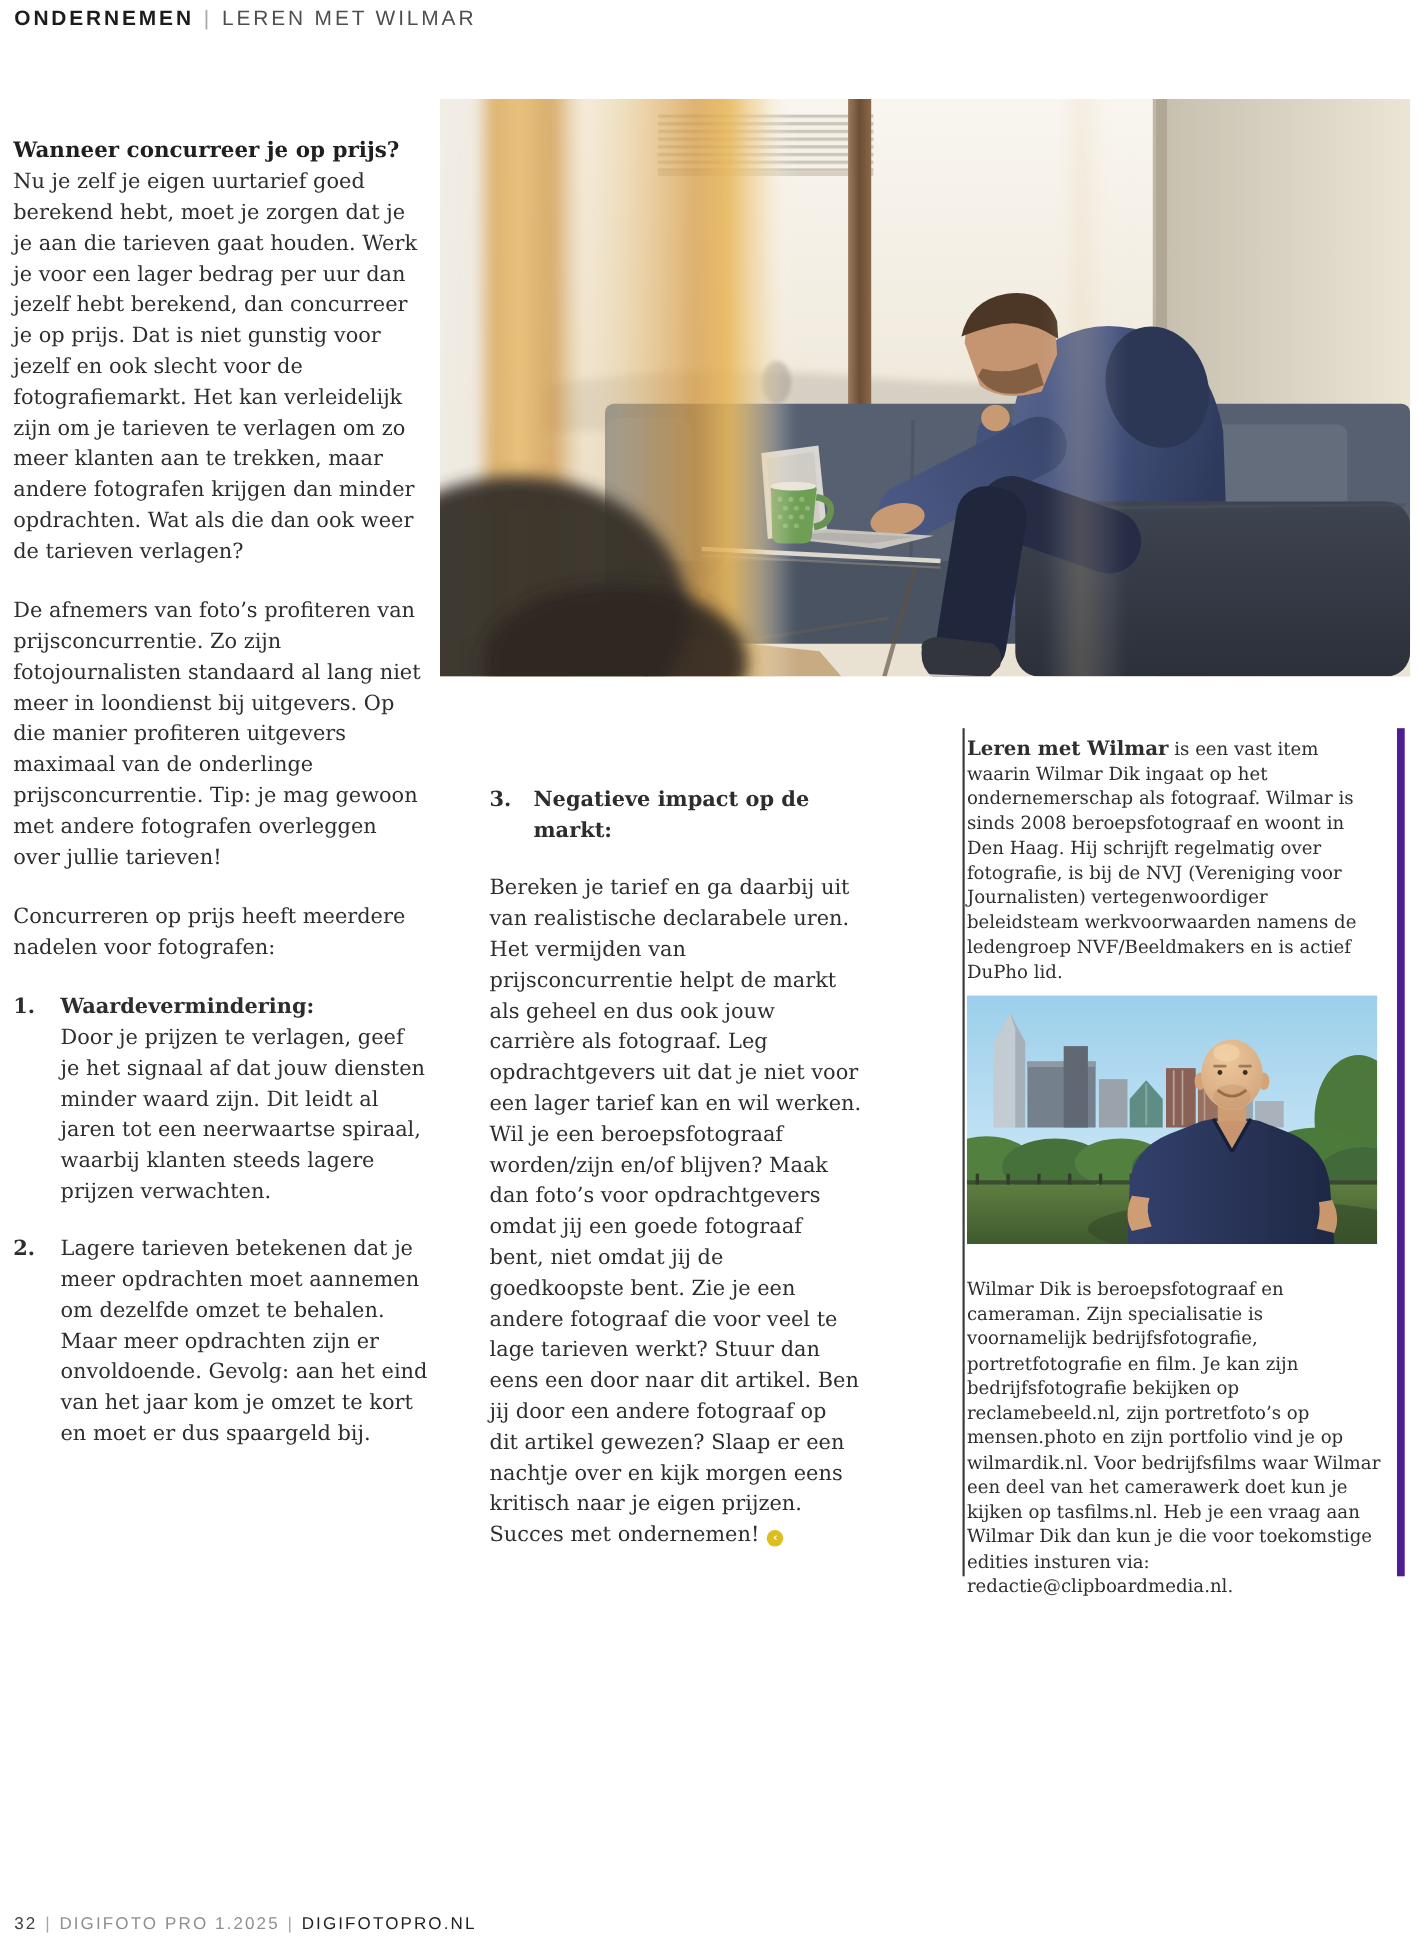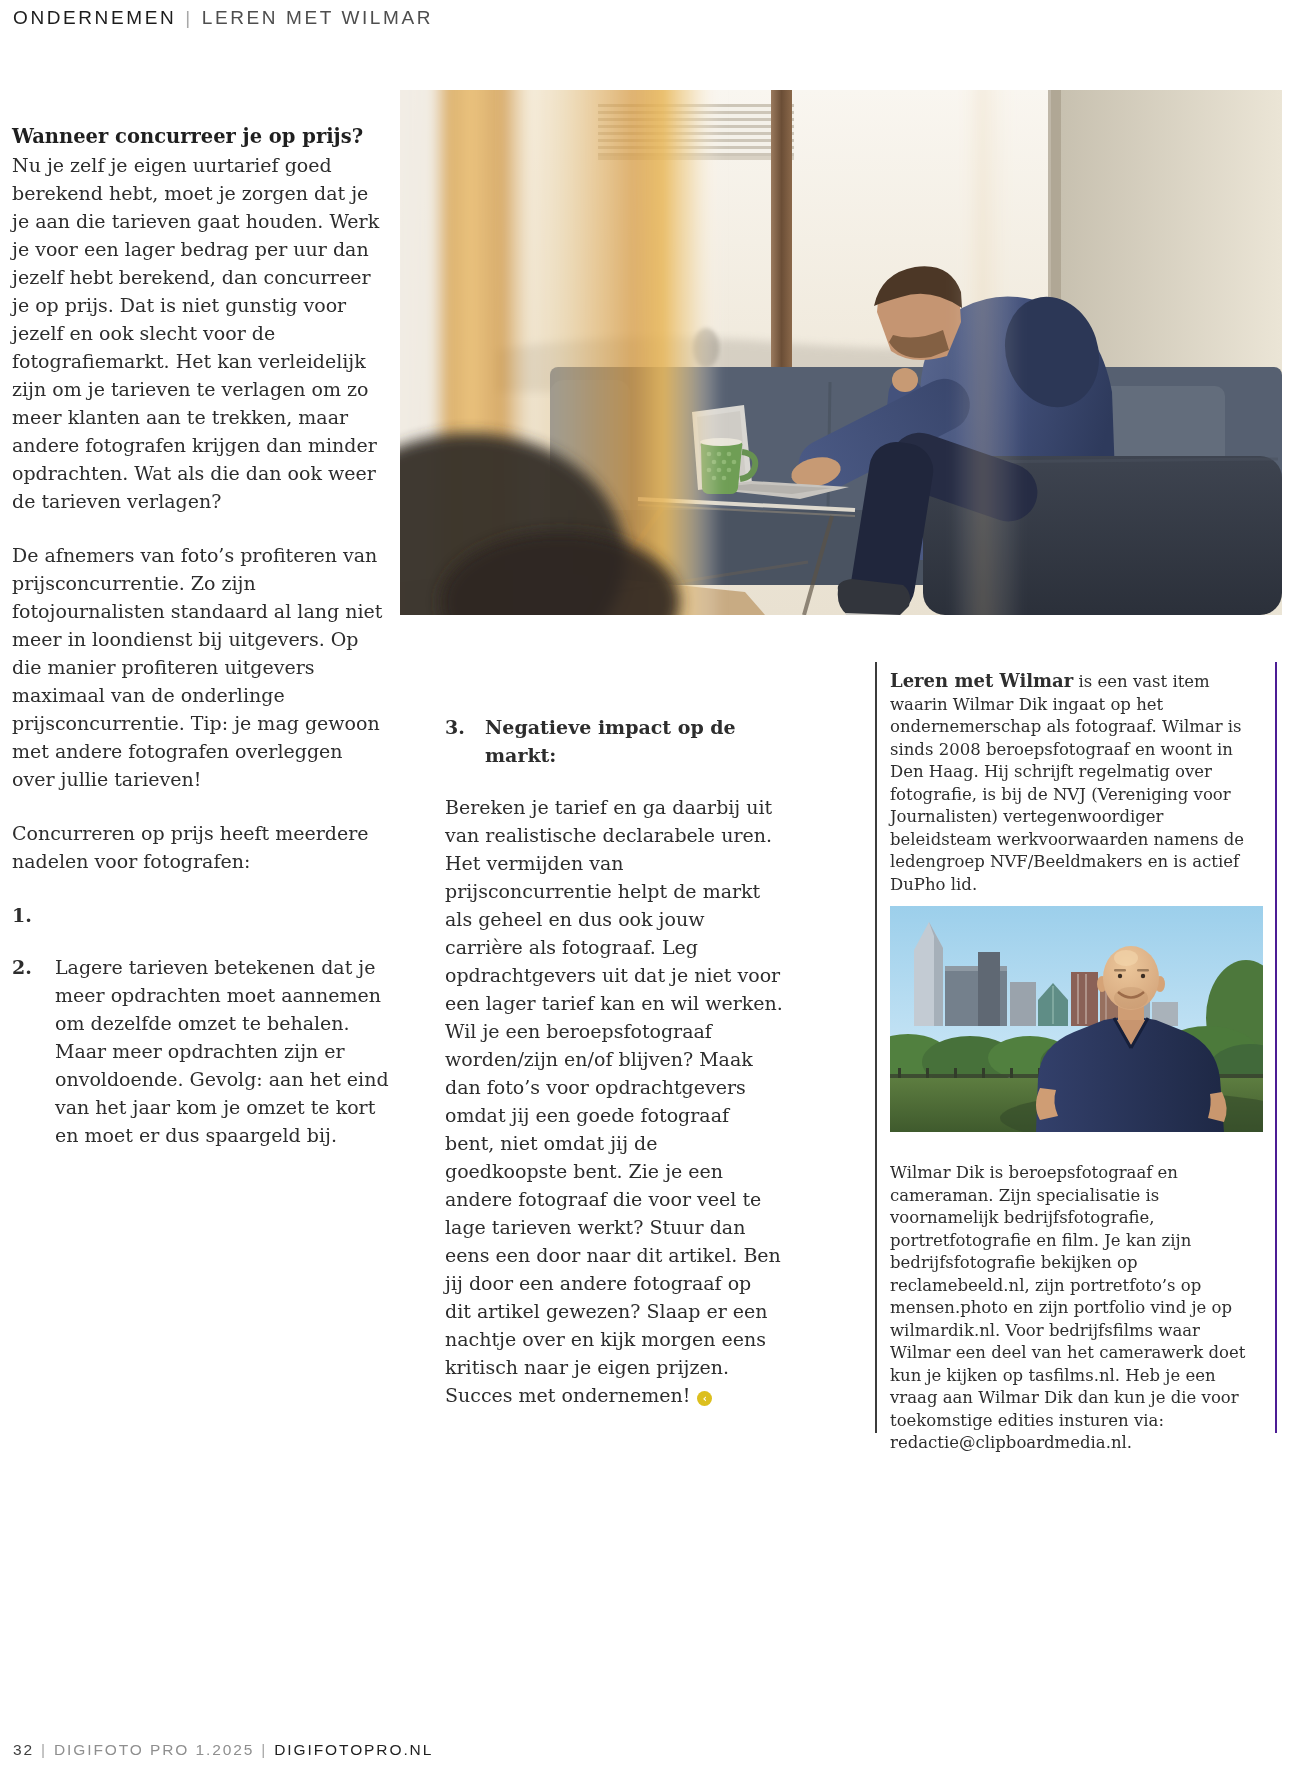--- a/index.html
+++ b/index.html
@@ -2,21 +2,21 @@
 <html><head>
 <meta charset="utf-8">
 <style>
   html,body{margin:0;padding:0;background:#ffffff;}
   .page{position:relative;width:1290px;height:1771px;background:#ffffff;overflow:hidden;
         font-family:"DejaVu Serif","Liberation Serif",serif;color:#2d2d2d;}
 
   
   .kicker{position:absolute;left:13px;top:7px;font-family:"Liberation Sans","DejaVu Sans",sans-serif;
           font-size:19px;letter-spacing:2.6px;white-space:nowrap;}
-  .k-strong{font-weight:400;color:#1c1c1c;}
+  .k-strong{font-weight:700;color:#1c1c1c;}
   .k-sep{color:#a8a8a8;margin:0 9px;font-weight:400;}
   .k-light{color:#4e4e4e;font-weight:400;}
 
   
   .col{position:absolute;font-size:19px;line-height:28px;margin-top:35px;}
   .col-left{left:12px;top:88px;width:378px;}
   .col-mid{left:445px;top:678px;width:338px;}
   .subhead{font-size:19.5px;font-weight:700;margin:0;color:#1f1f1f;line-height:28px;}
   .col p{margin:0 0 26px 0;}
   .num-item{display:flex;margin:0 0 24px 0;}
@@ -28,22 +28,22 @@
   .endmark{display:inline-block;width:15px;height:15px;border-radius:50%;background:#dcbf1e;color:#ffffff;
            font-family:"DejaVu Sans","Liberation Sans",sans-serif;font-size:10px;font-weight:700;
            line-height:15px;text-align:center;margin-left:7px;vertical-align:0px;}
 
   
   .main-photo{position:absolute;left:400px;top:90px;width:882px;height:525px;overflow:hidden;background:#efe9dd;}
   .main-photo svg{display:block;}
 
   
   .sidebar{position:absolute;left:875px;top:662px;width:402px;height:771px;box-sizing:border-box;
-           border-left:2px solid #3c3c3c;border-right:2px solid #4c1d95;
-           padding:8px 12px 0 13px;font-size:16.5px;line-height:22.5px;color:#2e2e2e;}
+           border-left:2px solid #3c3c3c;border-right:7px solid #4c1d95;
+           padding:8px 12px 0 2px;font-size:16.5px;line-height:22.5px;color:#2e2e2e;}
   .sidebar .intro{margin:0;}
   .sidebar .intro strong{font-weight:700;font-size:18px;}
   .portrait{width:373px;height:226px;margin-top:10px;overflow:hidden;background:#bfe0f2;}
   .portrait svg{display:block;}
   .caption{margin:30px 0 0 0;}
 
   
   .pagefoot{position:absolute;left:13px;top:1741px;font-family:"Liberation Sans","DejaVu Sans",sans-serif;
             font-size:15.5px;letter-spacing:1.9px;color:#8f8f8f;white-space:nowrap;}
   .pf-num{font-weight:400;color:#404040;}
@@ -211,20 +211,24 @@
   </div>
 
   <section class="col col-left">
     <h3 class="subhead">Wanneer concurreer je op prijs?</h3>
     <p>Nu je zelf je eigen uurtarief goed berekend hebt, moet je zorgen dat je je aan die tarieven gaat houden. Werk je voor een lager bedrag per uur dan jezelf hebt berekend, dan concurreer je op prijs. Dat is niet gunstig voor jezelf en ook slecht voor de fotografiemarkt. Het kan verleidelijk zijn om je tarieven te verlagen om zo meer klanten aan te trekken, maar andere fotografen krijgen dan minder opdrachten. Wat als die dan ook weer de tarieven verlagen?</p>
     <p>De afnemers van foto’s profiteren van prijsconcurrentie. Zo zijn fotojournalisten standaard al lang niet meer in loondienst bij uitgevers. Op die manier profiteren uitgevers maximaal van de onderlinge prijsconcurrentie. Tip: je mag gewoon met andere fotografen overleggen over jullie tarieven!</p>
     <p>Concurreren op prijs heeft meerdere nadelen voor fotografen:</p>
 
     <div class="num-item">
       <div class="num">1.</div>
+      <div class="body">
+        <div class="item-title">Waardevermindering:</div>
+        <div class="item-text">Door je prijzen te verlagen, geef je het signaal af dat jouw diensten minder waard zijn. Dit leidt al jaren tot een neerwaartse spiraal, waarbij klanten steeds lagere prijzen verwachten.</div>
+      </div>
     </div>
 
     <div class="num-item">
       <div class="num">2.</div>
       <div class="body">
         <div class="item-text">Lagere tarieven betekenen dat je meer opdrachten moet aannemen om dezelfde omzet te behalen. Maar meer opdrachten zijn er onvoldoende. Gevolg: aan het eind van het jaar kom je omzet te kort en moet er dus spaargeld bij.</div>
       </div>
     </div>
   </section>
 

